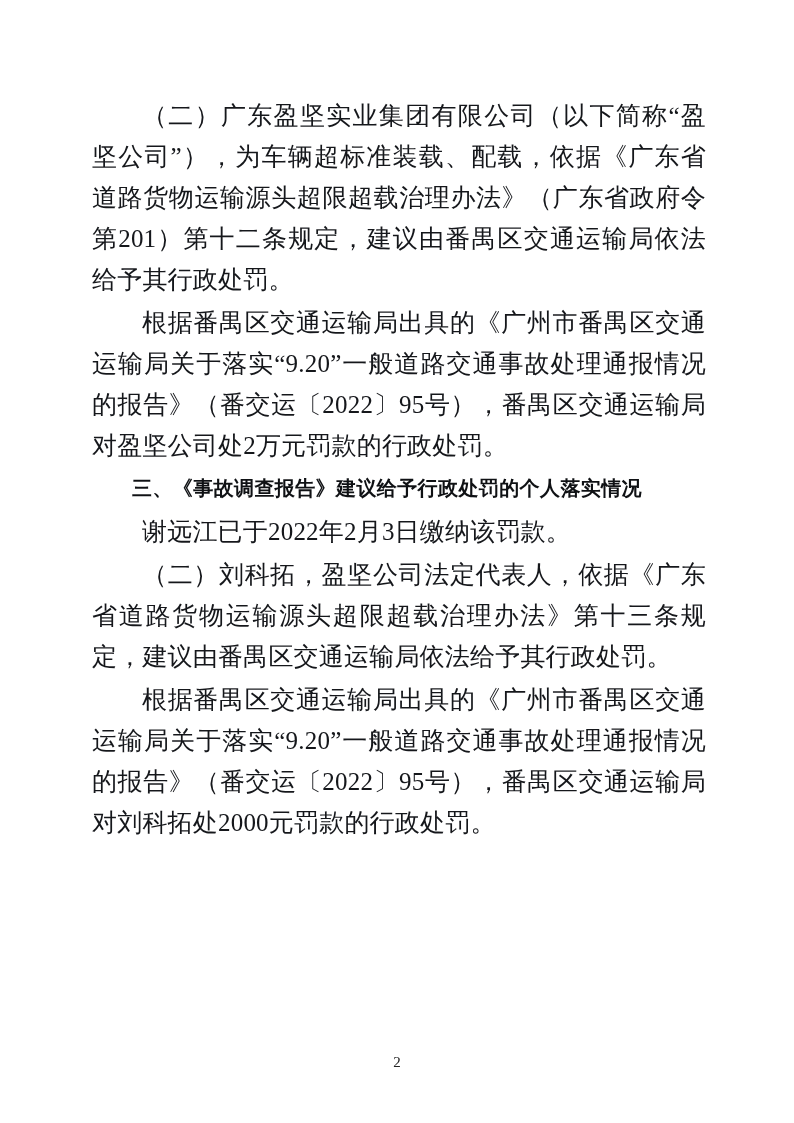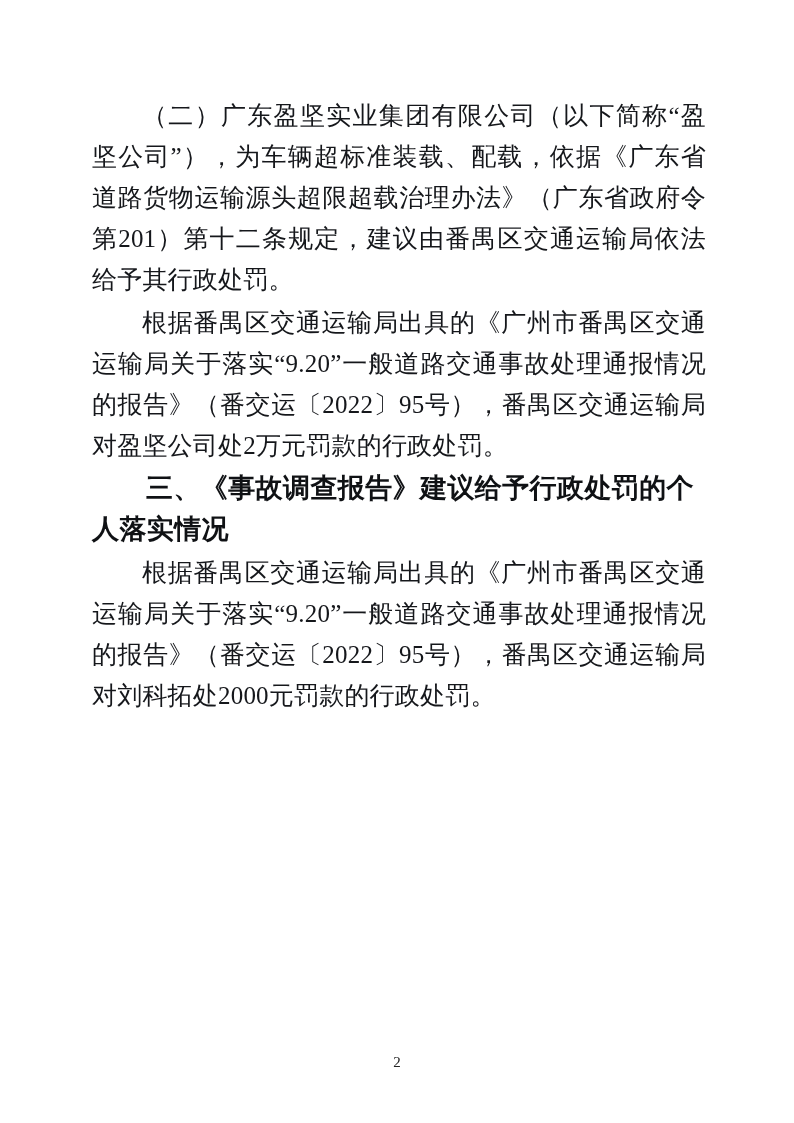--- a/index.html
+++ b/index.html
@@ -33,21 +33,21 @@
     line-height: 41px;
     text-align: justify;
     text-justify: inter-ideograph;
     letter-spacing: 0.2px;
     text-indent: 2em;
     font-family: "Liberation Serif", "DejaVu Serif", serif;
     color: #15171b;
   }
   p.heading {
     margin: 0 0 2px 0;
-    font-size: 27px;
+    font-size: 20px;
     line-height: 41px;
     text-indent: 2em;
     font-weight: bold;
     letter-spacing: 0.4px;
     color: #0f1114;
   }
   .page-number {
     position: absolute;
     left: 0;
     right: 0;
@@ -59,16 +59,18 @@
   }
 </style>
 </head>
 <body>
 
 <div class="page">
   <div class="doc-body">
     <p class="para">（二）广东盈坚实业集团有限公司（以下简称“盈坚公司”），为车辆超标准装载、配载，依据《广东省道路货物运输源头超限超载治理办法》（广东省政府令第201）第十二条规定，建议由番禺区交通运输局依法给予其行政处罚。</p>
     <p class="para">根据番禺区交通运输局出具的《广州市番禺区交通运输局关于落实“9.20”一般道路交通事故处理通报情况的报告》（番交运〔2022〕95号），番禺区交通运输局对盈坚公司处2万元罚款的行政处罚。</p>
     <p class="heading">三、《事故调查报告》建议给予行政处罚的个人落实情况</p>
+    <p class="para">谢远江已于2022年2月3日缴纳该罚款。</p>
+    <p class="para">（二）刘科拓，盈坚公司法定代表人，依据《广东省道路货物运输源头超限超载治理办法》第十三条规定，建议由番禺区交通运输局依法给予其行政处罚。</p>
     <p class="para">根据番禺区交通运输局出具的《广州市番禺区交通运输局关于落实“9.20”一般道路交通事故处理通报情况的报告》（番交运〔2022〕95号），番禺区交通运输局对刘科拓处2000元罚款的行政处罚。</p>
   </div>
   <div class="page-number">2</div>
 </div>
 
 </body></html>

